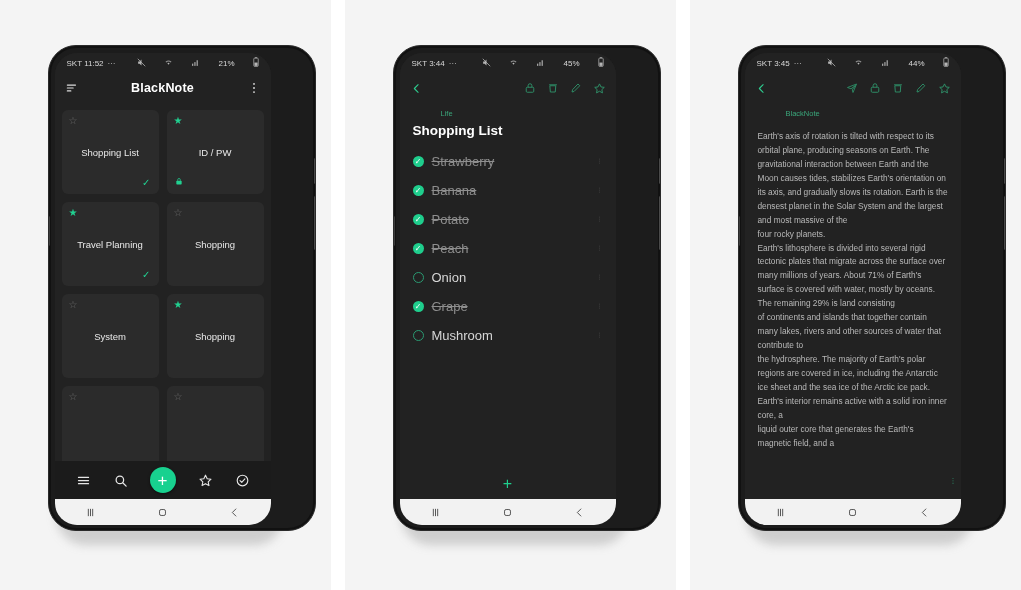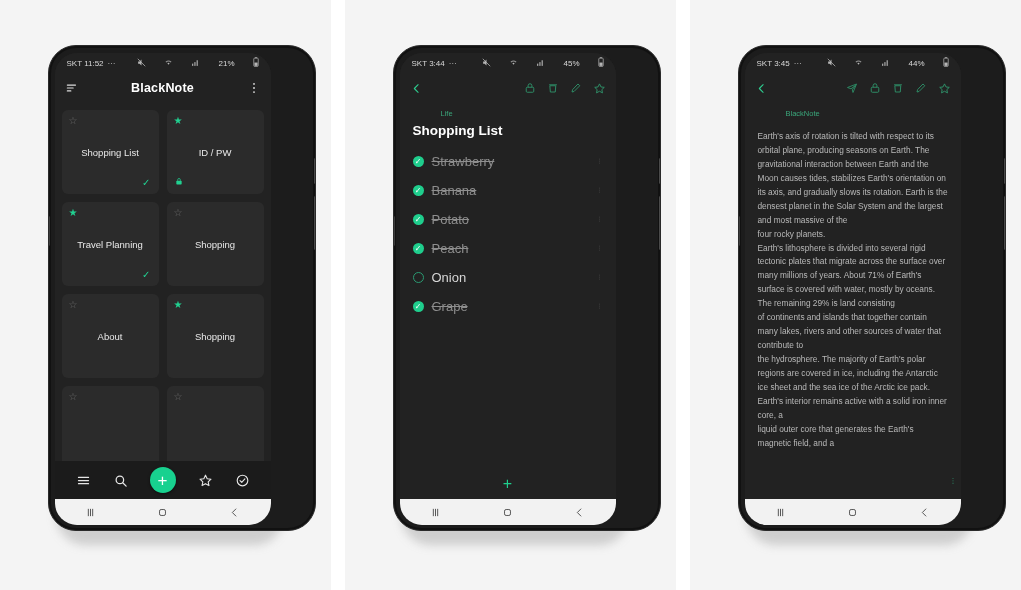--- a/index.html
+++ b/index.html
@@ -383,21 +383,21 @@
               <span class="note-check">✓</span>
             </div>
 
             <div class="note-card">
               <span class="star star-off">☆</span>
               <span class="note-title">Shopping</span>
             </div>
 
             <div class="note-card">
               <span class="star star-off">☆</span>
-              <span class="note-title">About</span>
+              <span class="note-title">System</span>
             </div>
 
             <div class="note-card">
               <span class="star star-on">★</span>
               <span class="note-title">Shopping</span>
             </div>
 
             <div class="note-card">
               <span class="star star-off">☆</span>
               <span class="note-title"></span>
@@ -575,20 +575,25 @@
                 <span class="citem-label">Onion</span>
                 <span class="drag-dots">⋮</span>
               </div>
 
               <div class="check-item">
                 <span class="cbox on">✓</span>
                 <span class="citem-label done">Grape</span>
                 <span class="drag-dots">⋮</span>
               </div>
 
+              <div class="check-item">
+                <span class="cbox off"></span>
+                <span class="citem-label">Mushroom</span>
+                <span class="drag-dots">⋮</span>
+              </div>
 
             </div>
           </div>
 
           <div class="add-row">+</div>
 
           <div class="navbar">
             <span class="nav-ic">
               <svg width="13" height="13" viewBox="0 0 24 24" stroke="#4a4a4a" stroke-width="1.7" stroke-linecap="round">
                   <path d="M8 6v12M12 6v12M16 6v12"></path>

